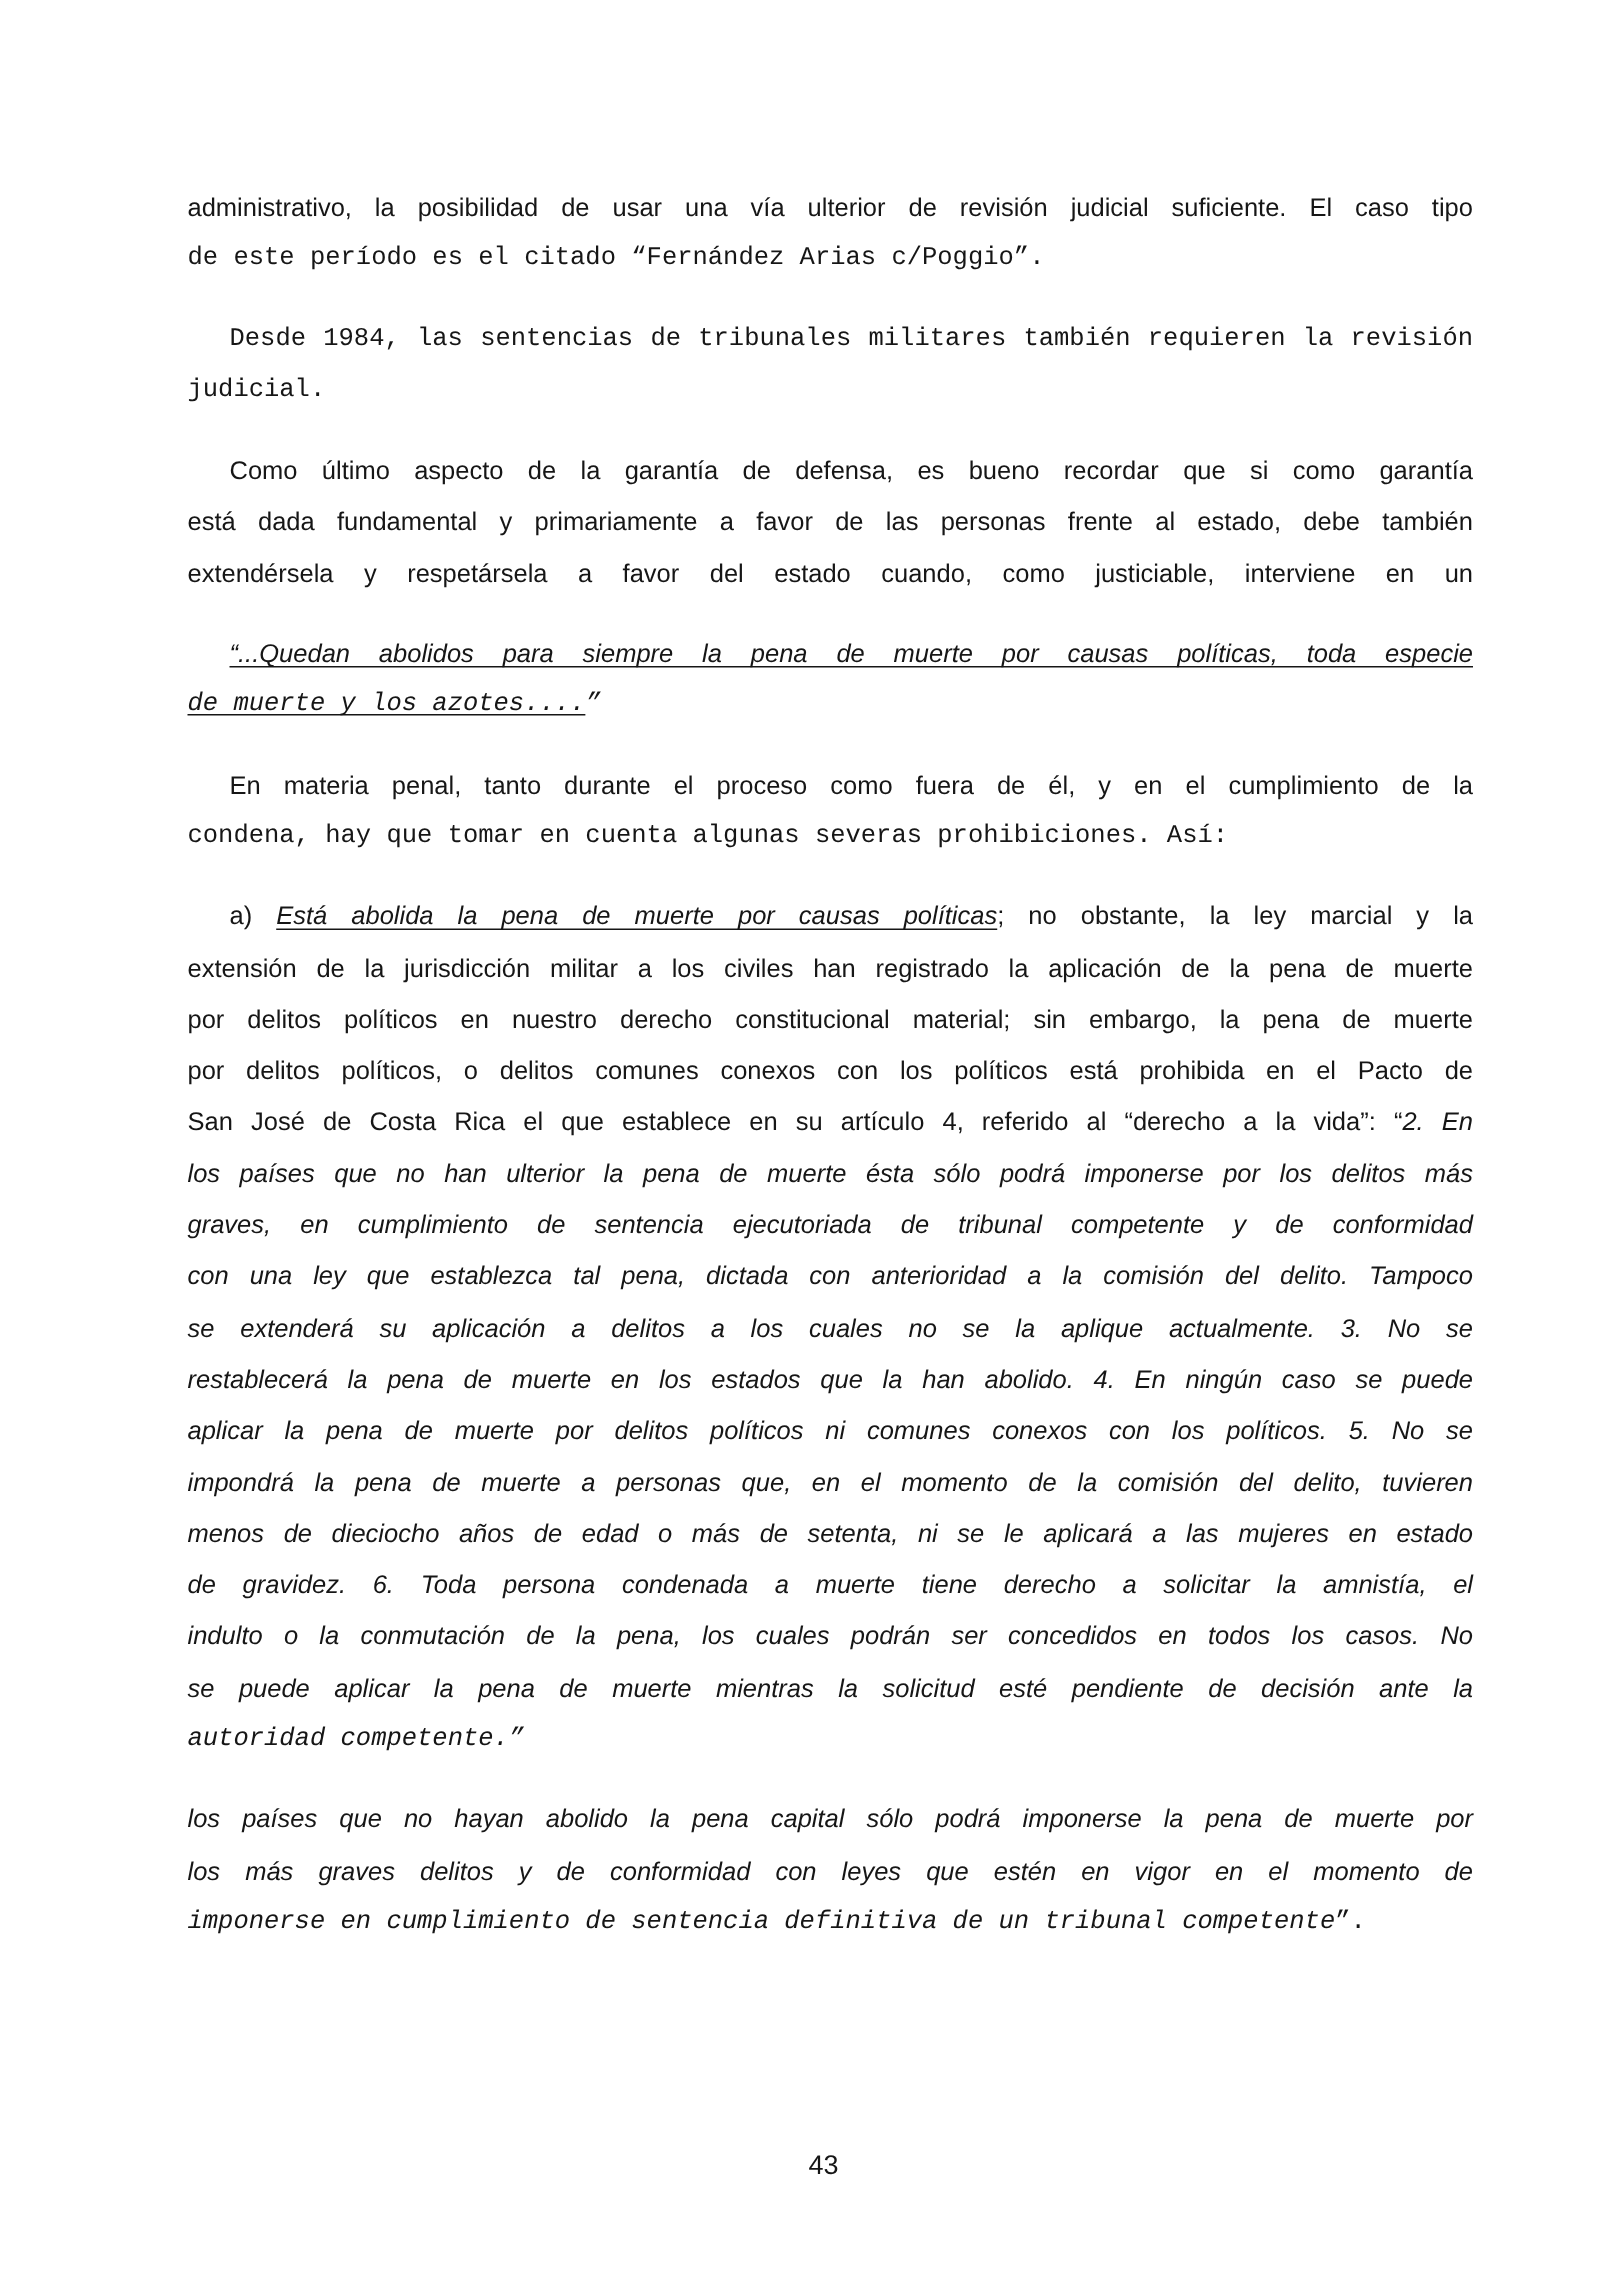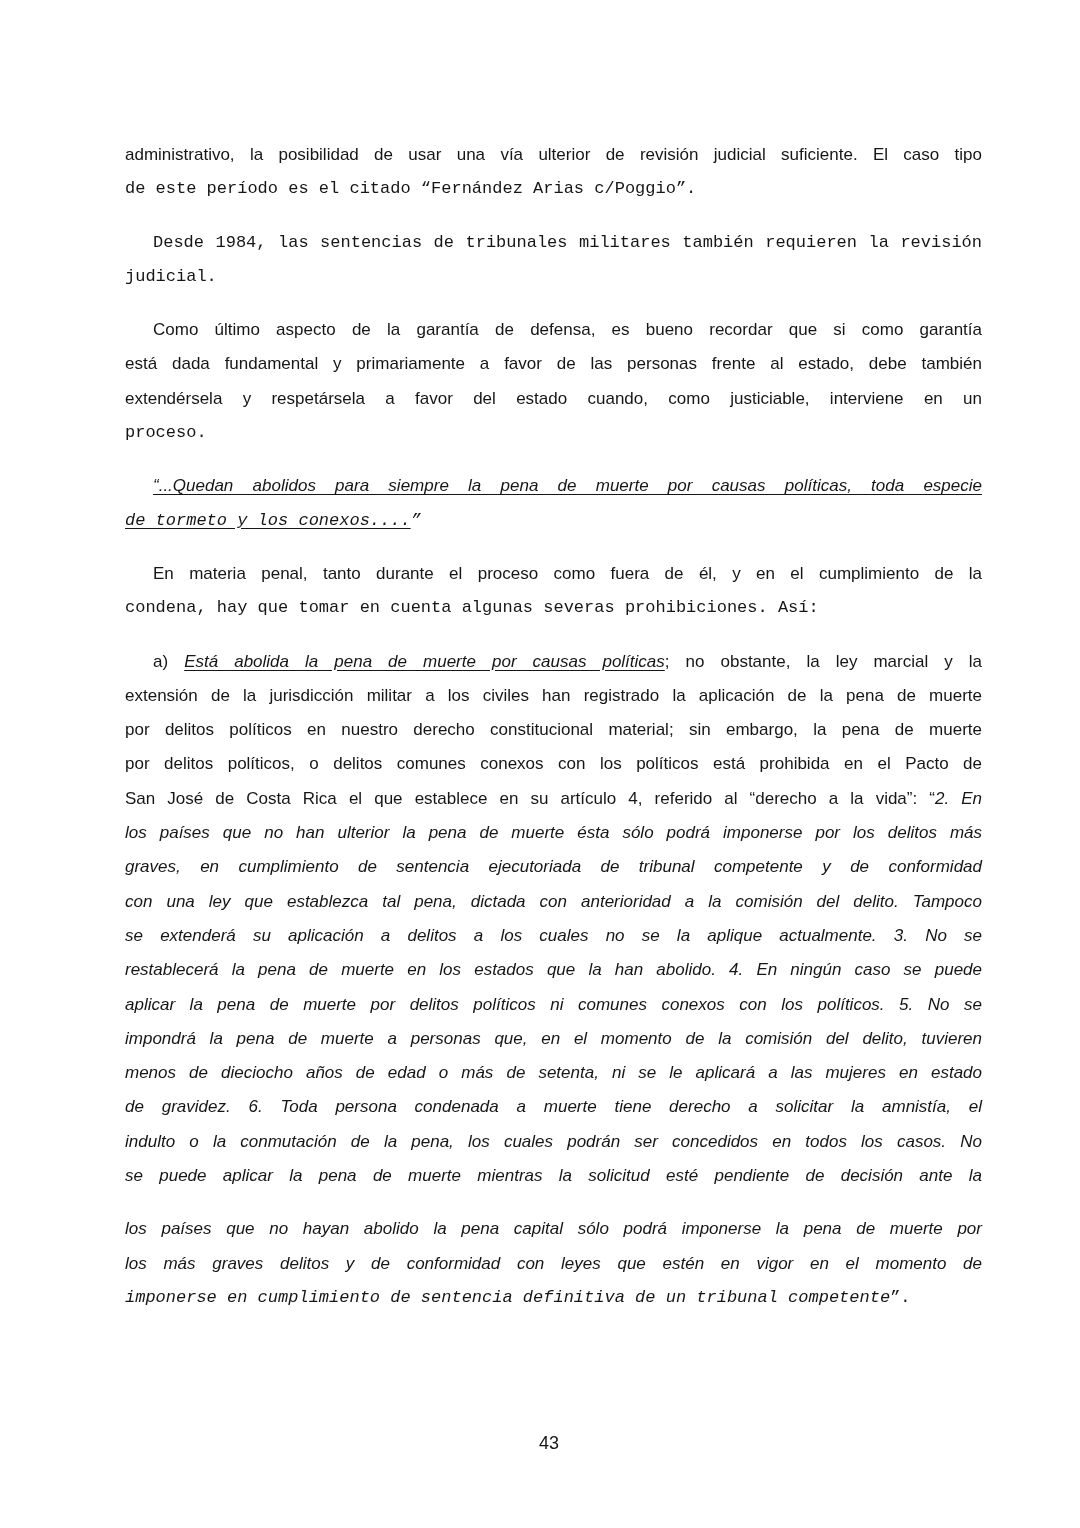--- a/index.html
+++ b/index.html
@@ -12,21 +12,21 @@
     width: 1080px;
     height: 1528px;
     background: #ffffff;
     font-family: "Liberation Sans", sans-serif;
     color: #161616;
     overflow: hidden;
   }
   .content {
     position: absolute;
     left: 125px;
-    top: 138px;
+    top: 122px;
     width: 857px;
   }
   .para {
     margin: 0 0 19px 0;
   }
   .line {
     font-size: 17px;
     line-height: 34.3px;
     text-align: justify;
     text-align-last: justify;
@@ -67,25 +67,24 @@
         <div class="line"><span class="s-r">administrativo, la posibilidad de usar una vía ulterior de revisión judicial suficiente. El caso tipo</span></div>
         <div class="line last"><span class="s-r">de este período es el citado “Fernández Arias c/Poggio”.</span></div>
       </div>
       <div class="para">
         <div class="line last indent"><span class="s-r">Desde 1984, las sentencias de tribunales militares también requieren la revisión judicial.</span></div>
       </div>
       <div class="para">
         <div class="line indent"><span class="s-r">Como último aspecto de la garantía de defensa, es bueno recordar que si como garantía</span></div>
         <div class="line"><span class="s-r">está dada fundamental y primariamente a favor de las personas frente al estado, debe también</span></div>
         <div class="line"><span class="s-r">extendérsela y respetársela a favor del estado cuando, como justiciable, interviene en un</span></div>
-        <div class="line last"><span class="s-r">proceso.</span></div>
       </div>
       <div class="para">
         <div class="line indent"><span class="s-iu">“...Quedan abolidos para siempre la pena de muerte por causas políticas, toda especie</span></div>
-        <div class="line last"><span class="s-iu">de tormeto y los conexos....</span><span class="s-i">”</span></div>
+        <div class="line last"><span class="s-iu">de muerte y los azotes....</span><span class="s-i">”</span></div>
       </div>
       <div class="para">
         <div class="line indent"><span class="s-r">En materia penal, tanto durante el proceso como fuera de él, y en el cumplimiento de la</span></div>
         <div class="line last"><span class="s-r">condena, hay que tomar en cuenta algunas severas prohibiciones. Así:</span></div>
       </div>
       <div class="para">
         <div class="line indent"><span class="s-r">a) </span><span class="s-iu">Está abolida la pena de muerte por causas políticas</span><span class="s-r">; no obstante, la ley marcial y la</span></div>
         <div class="line"><span class="s-r">extensión de la jurisdicción militar a los civiles han registrado la aplicación de la pena de muerte</span></div>
         <div class="line"><span class="s-r">por delitos políticos en nuestro derecho constitucional material; sin embargo, la pena de muerte</span></div>
         <div class="line"><span class="s-r">por delitos políticos, o delitos comunes conexos con los políticos está prohibida en el Pacto de</span></div>
@@ -94,20 +93,21 @@
         <div class="line"><span class="s-i">graves, en cumplimiento de sentencia ejecutoriada de tribunal competente y de conformidad</span></div>
         <div class="line"><span class="s-i">con una ley que establezca tal pena, dictada con anterioridad a la comisión del delito. Tampoco</span></div>
         <div class="line"><span class="s-i">se extenderá su aplicación a delitos a los cuales no se la aplique actualmente. 3. No se</span></div>
         <div class="line"><span class="s-i">restablecerá la pena de muerte en los estados que la han abolido. 4. En ningún caso se puede</span></div>
         <div class="line"><span class="s-i">aplicar la pena de muerte por delitos políticos ni comunes conexos con los políticos. 5. No se</span></div>
         <div class="line"><span class="s-i">impondrá la pena de muerte a personas que, en el momento de la comisión del delito, tuvieren</span></div>
         <div class="line"><span class="s-i">menos de dieciocho años de edad o más de setenta, ni se le aplicará a las mujeres en estado</span></div>
         <div class="line"><span class="s-i">de gravidez. 6. Toda persona condenada a muerte tiene derecho a solicitar la amnistía, el</span></div>
         <div class="line"><span class="s-i">indulto o la conmutación de la pena, los cuales podrán ser concedidos en todos los casos. No</span></div>
         <div class="line"><span class="s-i">se puede aplicar la pena de muerte mientras la solicitud esté pendiente de decisión ante la</span></div>
+        <div class="line last"><span class="s-i">autoridad competente.”</span></div>
       </div>
       <div class="para">
         <div class="line"><span class="s-i">los países que no hayan abolido la pena capital sólo podrá imponerse la pena de muerte por</span></div>
         <div class="line"><span class="s-i">los más graves delitos y de conformidad con leyes que estén en vigor en el momento de</span></div>
         <div class="line last"><span class="s-i">imponerse en cumplimiento de sentencia definitiva de un tribunal competente</span><span class="s-r">”.</span></div>
       </div>
     </div>
   <div class="page-number">43</div>
 </div>
 

